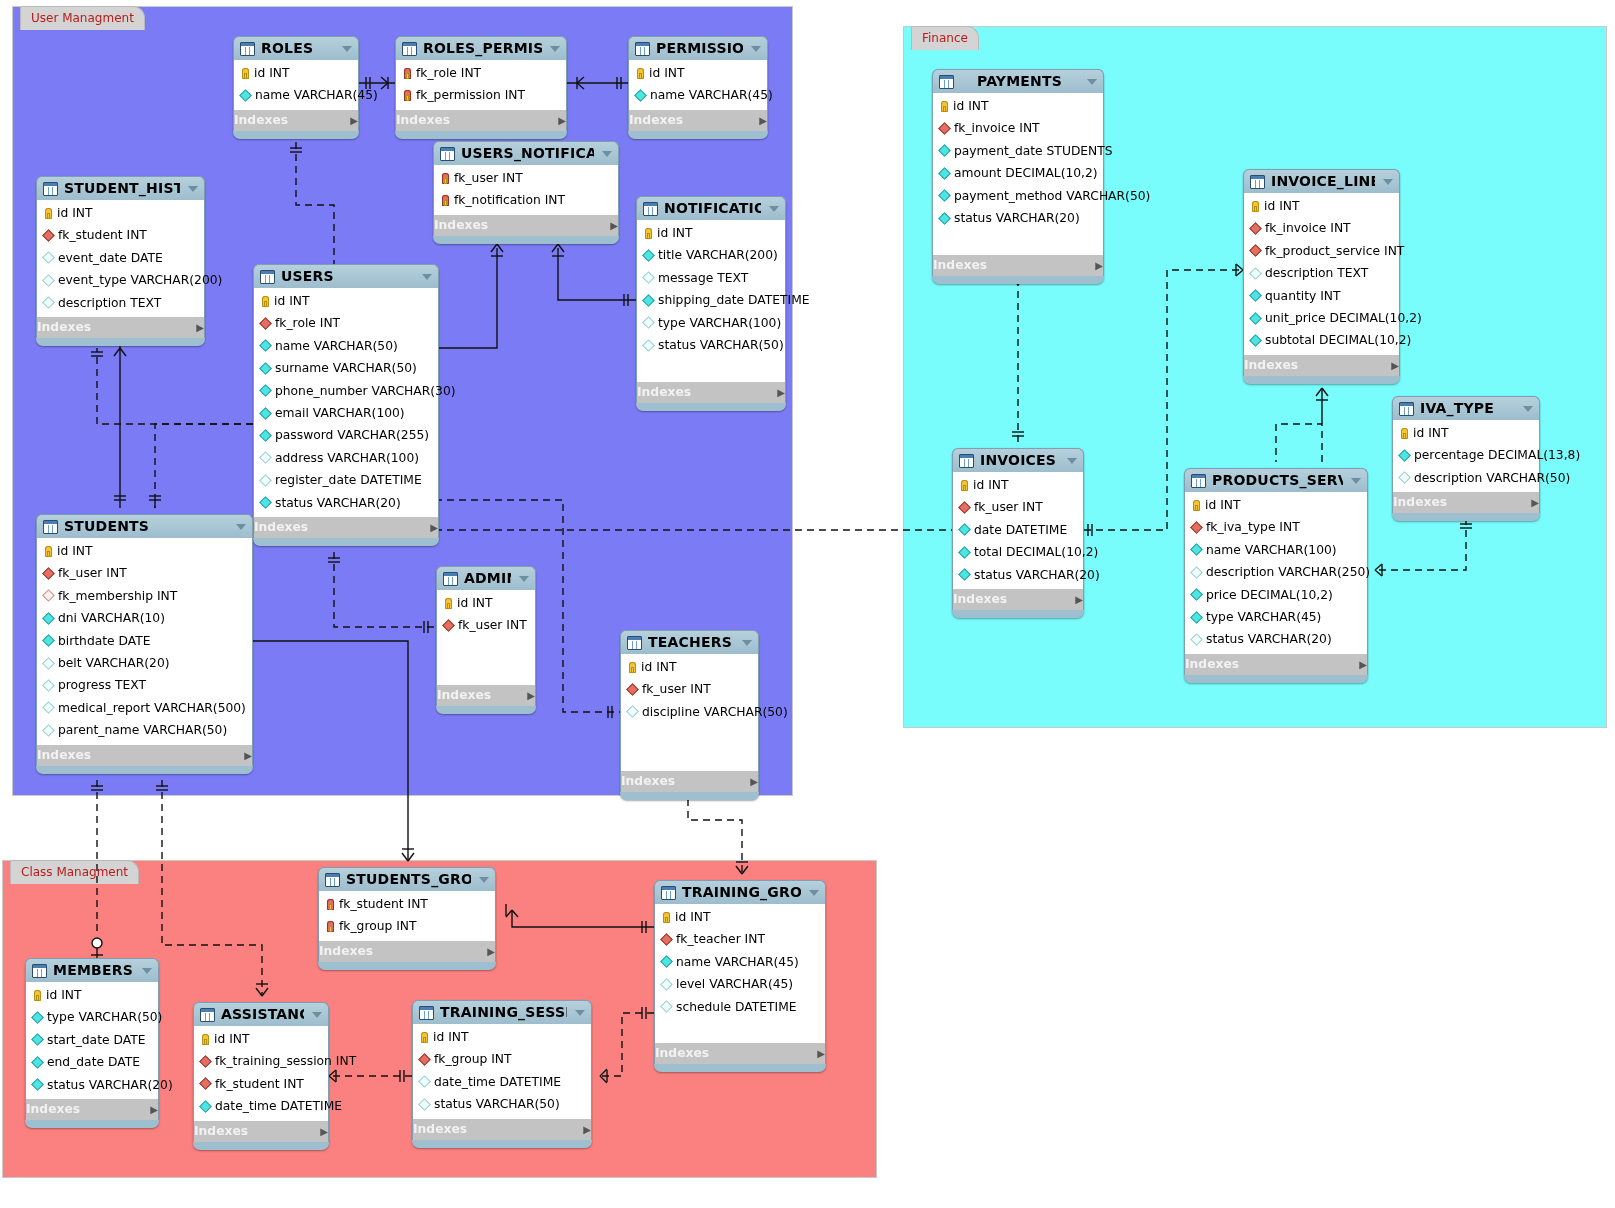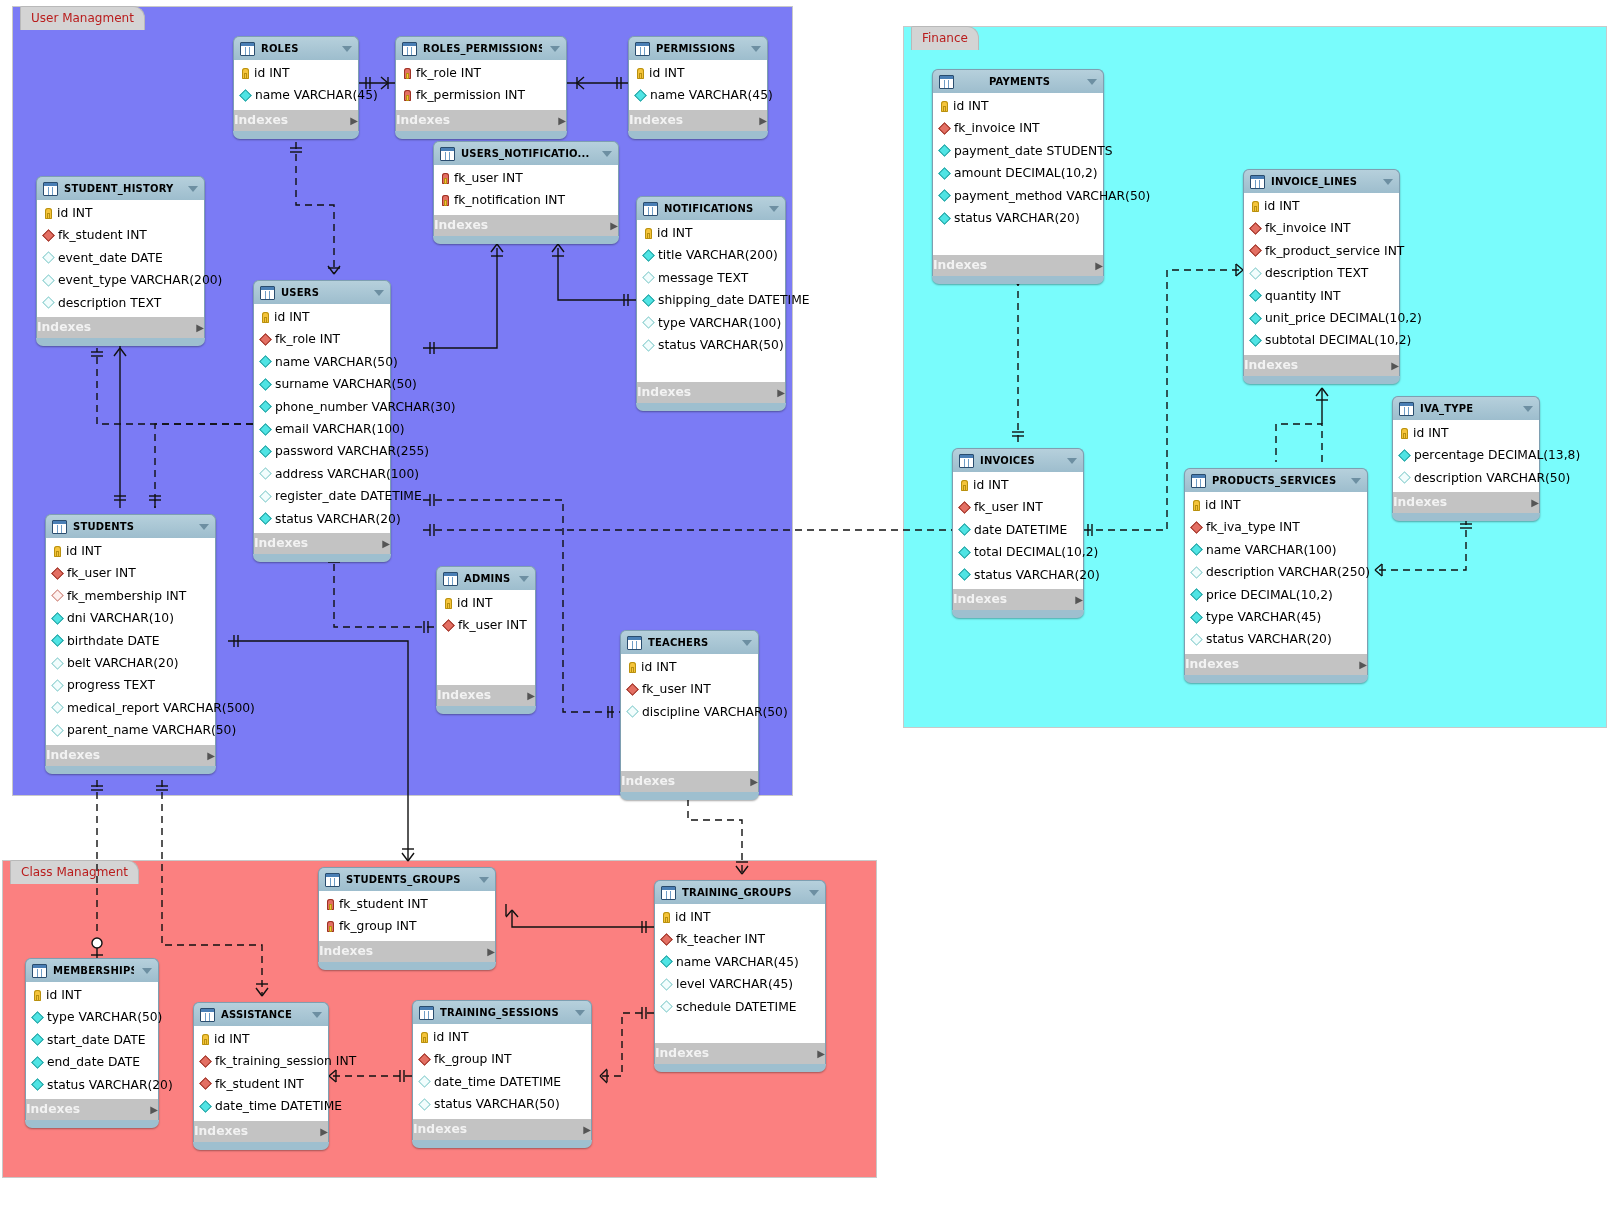--- a/index.html
+++ b/index.html
@@ -25,21 +25,21 @@
     background:#9ebfcf;
     box-shadow:0 1px 2px rgba(0,0,0,.35);
     padding-bottom:8px;
   }
   .tbl-hd{
     height:23px;line-height:23px;
     background:linear-gradient(#b6d0dc,#9dbdcd);
     border:1px solid #7e9fb1;border-bottom:none;
     border-top-left-radius:6px;border-top-right-radius:6px;
     display:flex;align-items:center;gap:6px;padding:0 6px;
-    font-size:10px;font-weight:bold;color:#000;
+    font-size:14px;font-weight:bold;color:#000;
     position:relative;
   }
   .tbl-hd .ttl{flex:1;white-space:nowrap;overflow:hidden;letter-spacing:.2px;}
   .tbl-body{
     background:#ffffff;border-left:1px solid #7e9fb1;border-right:1px solid #7e9fb1;
     padding:2px 0 3px 0;
   }
   .col{
     height:22.4px;line-height:22.4px;display:flex;align-items:center;gap:5px;
     padding-left:6px;font-size:12.3px;color:#000;white-space:nowrap;
@@ -407,21 +407,21 @@
           <div class="col">
             <span class="ic dia dia-cy-h"></span>
             <span>description TEXT</span>
           </div>
         </div>
         <div class="idx">
           <span>Indexes</span>
           <span class="arw">▶</span>
         </div>
       </div>
-      <div class="tbl" style="left: 253px; top: 280px; width: 138px;">
+      <div class="tbl" style="left: 253px; top: 264px; width: 186px;">
         <div class="tbl-hd">
           <span class="ticon"></span>
           <span class="ttl">USERS</span>
           <span class="caret"></span>
         </div>
         <div class="tbl-body">
           <div class="col">
             <span class="ic ic-key"></span>
             <span>id INT</span>
           </div>
@@ -460,21 +460,21 @@
           <div class="col">
             <span class="ic dia dia-cy"></span>
             <span>status VARCHAR(20)</span>
           </div>
         </div>
         <div class="idx">
           <span>Indexes</span>
           <span class="arw">▶</span>
         </div>
       </div>
-      <div class="tbl" style="left: 36px; top: 514px; width: 171px; margin-left: 9px;">
+      <div class="tbl" style="left: 36px; top: 514px; width: 217px;">
         <div class="tbl-hd">
           <span class="ticon"></span>
           <span class="ttl">STUDENTS</span>
           <span class="caret"></span>
         </div>
         <div class="tbl-body">
           <div class="col">
             <span class="ic ic-key"></span>
             <span>id INT</span>
           </div>

